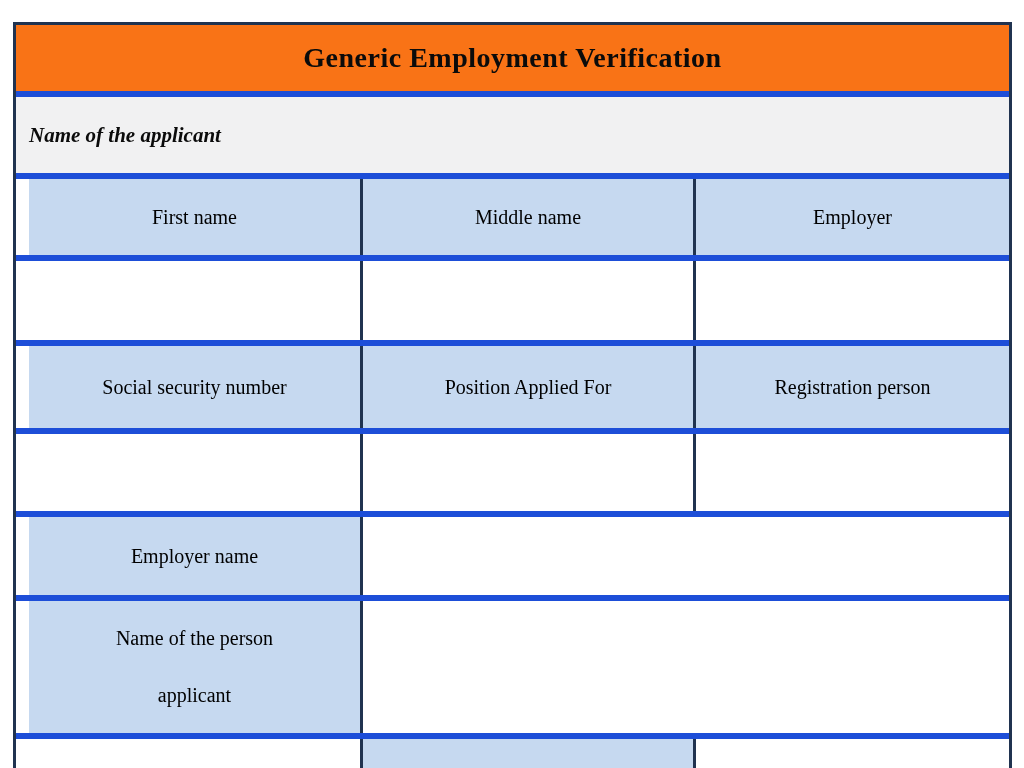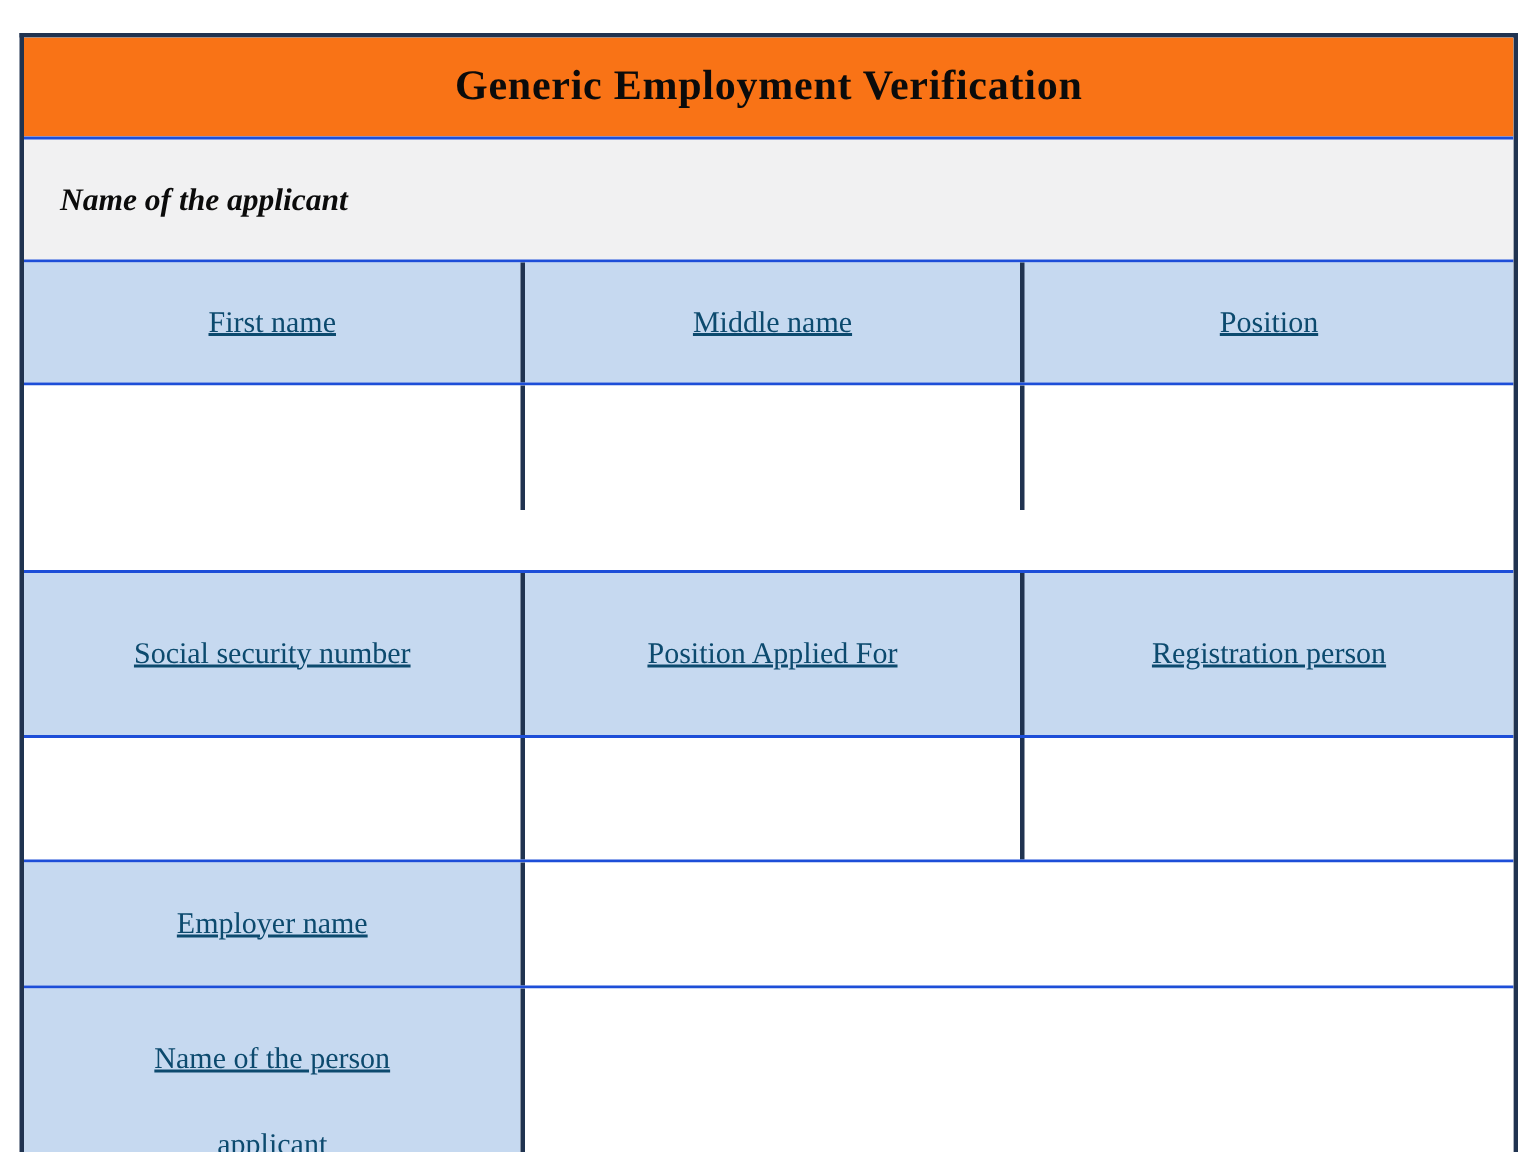--- a/index.html
+++ b/index.html
@@ -19,21 +19,21 @@
     left: 13px; top: 22px;
     width: 999px; height: 746px;
     border: 3px solid #203350;
     border-bottom: none;
     background: #ffffff;
     display: flex;
     flex-direction: column;
     overflow: hidden;
   }
   .row { width: 100%; flex: 0 0 auto; }
-  .row + .row { border-top: 2px solid #1d4ed8; }
+  .row + .row { border-top: 6px solid #1d4ed8; padding-left: 13px; }
 
   .title-row {
     height: 66px;
     background: #f97316;
     display: flex; align-items: center; justify-content: center; font-family: Liberation Serif, serif;
   }
   .title-row span {
     font-size: 28px; font-weight: bold; color: #0b0b0b;
     letter-spacing: 0.5px;
   }
@@ -51,30 +51,30 @@
   .grid3 { display: grid; grid-template-columns: 331px 333px 1fr; }
   .grid2 { display: grid; grid-template-columns: 331px 1fr; }
   .grid3 > .cell + .cell, .grid2 > .cell + .cell { border-left: 3px solid #203350; text-align: center; }
 
   .cell {
     display: flex; align-items: center; justify-content: center;
     text-align: center;
   }
   .label-cell {
     background: #c6d9f0;
-    font-size: 20px; color: #0c4a6e; text-decoration: underline;
+    font-size: 20px; color: #000000;
   }
   .input-cell { background: #ffffff; }
 
   .header-row-1 { height: 82px; }
   .input-row-1  { height: 85px; }
-  .header-row-2 { height: 110px; margin-top: 40px; }
+  .header-row-2 { height: 88px; }
   .input-row-2  { height: 83px; }
   .employer-row { height: 84px; }
-  .contact-row  { height: 154px; }
+  .contact-row  { height: 138px; }
   .bottom-row   { flex: 1 1 auto; min-height: 23px; }
 
   .contact-label {
     flex-direction: column; justify-content: center;
   }
   .contact-label span { display: block; line-height: 57px; font-size: 20px; }
 </style>
 </head>
 <body>
 
@@ -85,21 +85,21 @@
       <span>Generic Employment Verification</span>
     </div>
 
     <div class="row applicant-row">
       <span>Name of the applicant</span>
     </div>
 
     <div class="row grid3 header-row-1">
       <div class="cell label-cell">First name</div>
       <div class="cell label-cell">Middle name</div>
-      <div class="cell label-cell">Position</div>
+      <div class="cell label-cell">Employer</div>
     </div>
 
     <div class="row grid3 input-row-1">
       <div class="cell input-cell"></div>
       <div class="cell input-cell"></div>
       <div class="cell input-cell"></div>
     </div>
 
     <div class="row grid3 header-row-2">
       <div class="cell label-cell">Social security number</div>

